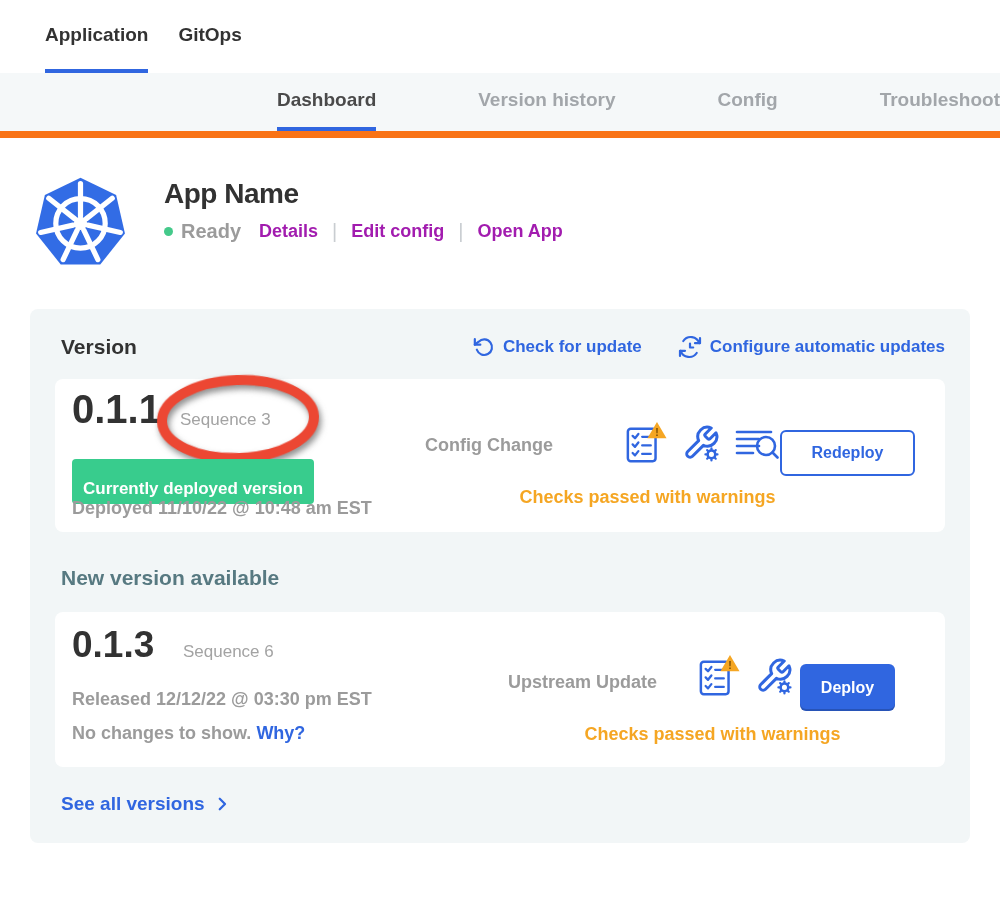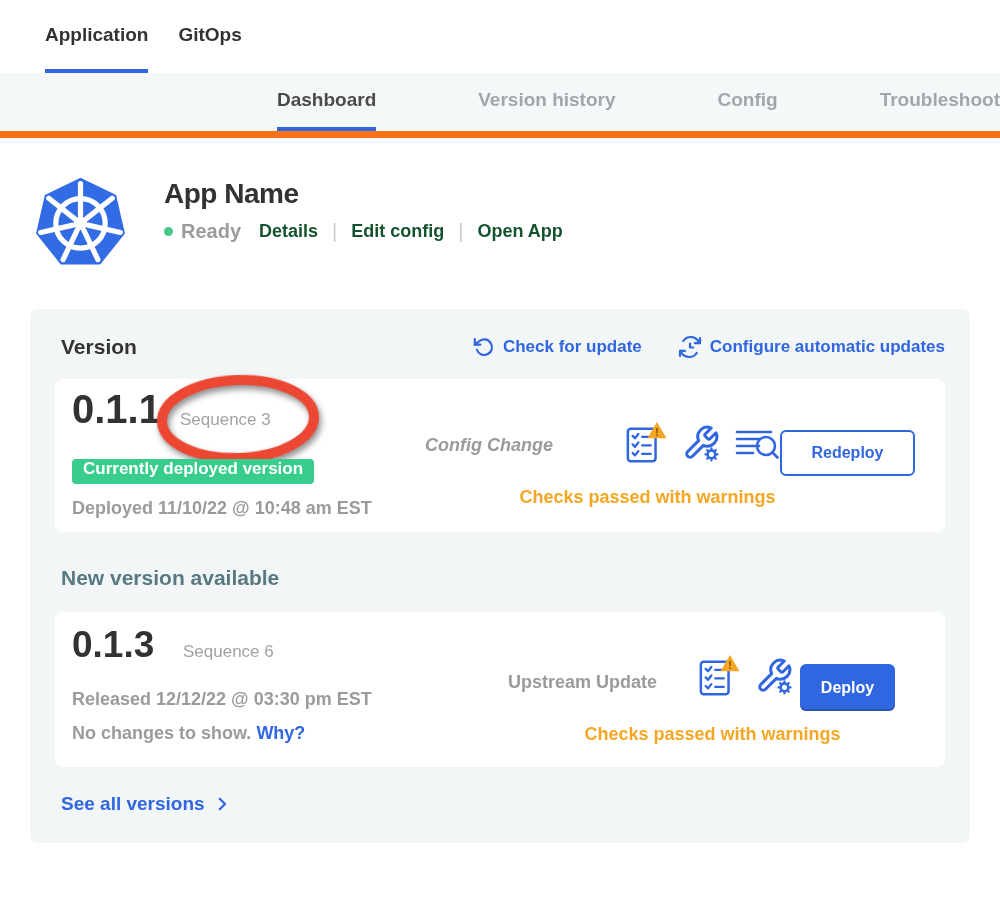--- a/index.html
+++ b/index.html
@@ -20,21 +20,21 @@
   .sub-tab.active { color:#4a4a4a; border-bottom-color:#3066e0; }
 
   
   .app-header { display:flex; margin:36px 0 0 33px; }
   .k8s-logo { width:95px; height:95px; flex:0 0 auto; }
   .app-head-text { margin-left:36px; padding-top:4px; }
   .app-title { font-size:28px; font-weight:700; color:#323232; letter-spacing:-0.5px; }
   .status-row { display:flex; align-items:center; margin-top:10px; }
   .status-dot { width:9px; height:9px; border-radius:50%; background:#44c98a; margin-right:8px; }
   .status-text { font-size:20px; font-weight:700; color:#9b9b9b; margin-right:18px; }
-  .hlink { font-size:18px; font-weight:700; color:#14532d; text-decoration:none; cursor:pointer; white-space:nowrap; }
+  .hlink { font-size:18px; font-weight:700; color:#a21caf; text-decoration:none; cursor:pointer; white-space:nowrap; }
   .pipe { color:#c9cdd1; font-size:20px; margin:0 14px; font-weight:400; }
 
   
   .panel { margin:40px 30px 0 30px; background:#f2f6f7; border-radius:8px; padding:26px 25px 28px 25px; }
   .panel-head { display:flex; align-items:center; }
   .panel-title { font-size:21px; font-weight:700; color:#323232; margin-left:6px; flex:1; }
   .panel-action { display:flex; align-items:center; font-size:17px; font-weight:700; color:#3066e0;
     cursor:pointer; margin-left:36px; white-space:nowrap; }
   .panel-action svg { margin-right:8px; }
 
@@ -43,29 +43,29 @@
   .card-new { height:155px; margin-top:22px; }
 
   .ver-num { position:absolute; font-weight:700; color:#323232; }
   .c1 .ver-num { left:17px; top:8px; font-size:40px; }
   .c2 .ver-num { left:17px; top:12px; font-size:37px; }
   .seq { position:absolute; font-size:17px; color:#a3a3a3; }
   .c1 .seq { left:125px; top:31px; }
   .c2 .seq { left:128px; top:30px; }
 
   .badge-deployed { position:absolute; left:17px; top:80px; background:#38cc8d; color:#fff;
-    font-size:17px; font-weight:700; padding:0 11px 5px 11px; border-radius:4px; white-space:nowrap; }
+    font-size:17px; font-weight:700; padding:20px 11px 5px 11px; border-radius:4px; white-space:nowrap; }
   .meta-line { position:absolute; font-size:18px; font-weight:700; color:#9b9b9b; white-space:nowrap;text-align:right; }
   .c1 .deployed { left:17px; top:119px; }
   .c2 .released { left:17px; top:77px; }
   .c2 .nochanges { left:17px; top:111px; }
   .why-link { color:#3066e0; cursor:pointer; }
 
   .source-label { position:absolute; font-size:18px; font-weight:700; color:#9b9b9b; white-space:nowrap; }
-  .c1 .source-label { left:370px; top:56px;font-style:italic; }
+  .c1 .source-label { left:370px; top:56px; }
   .c2 .source-label { left:453px; top:60px; }
 
   .icon-row { position:absolute; display:flex; align-items:center; gap:15px; }
   .c1 .icon-row { left:570px; top:42px; }
   .c2 .icon-row { left:643px; top:42px; }
   .pf-icon { cursor:pointer; display:block; }
 
   .checks-text { position:absolute; font-size:18px; font-weight:700; color:#f5a623; white-space:nowrap; }
   .c1 .checks-text { left:440px; top:108px; width:305px; text-align:center; }
   .c2 .checks-text { left:520px; top:112px; width:275px; text-align:center; }

